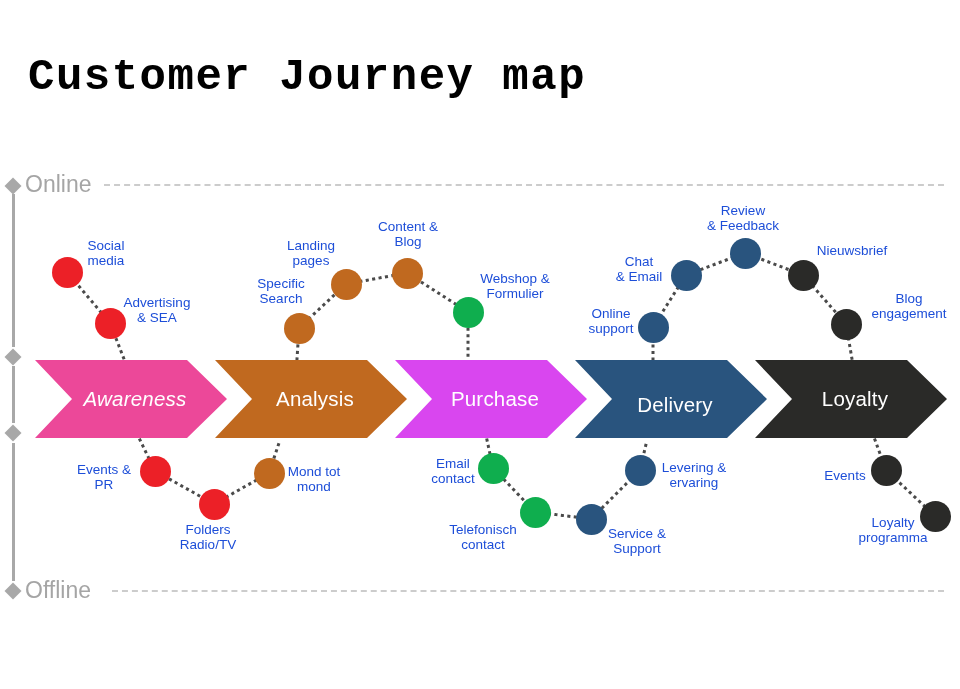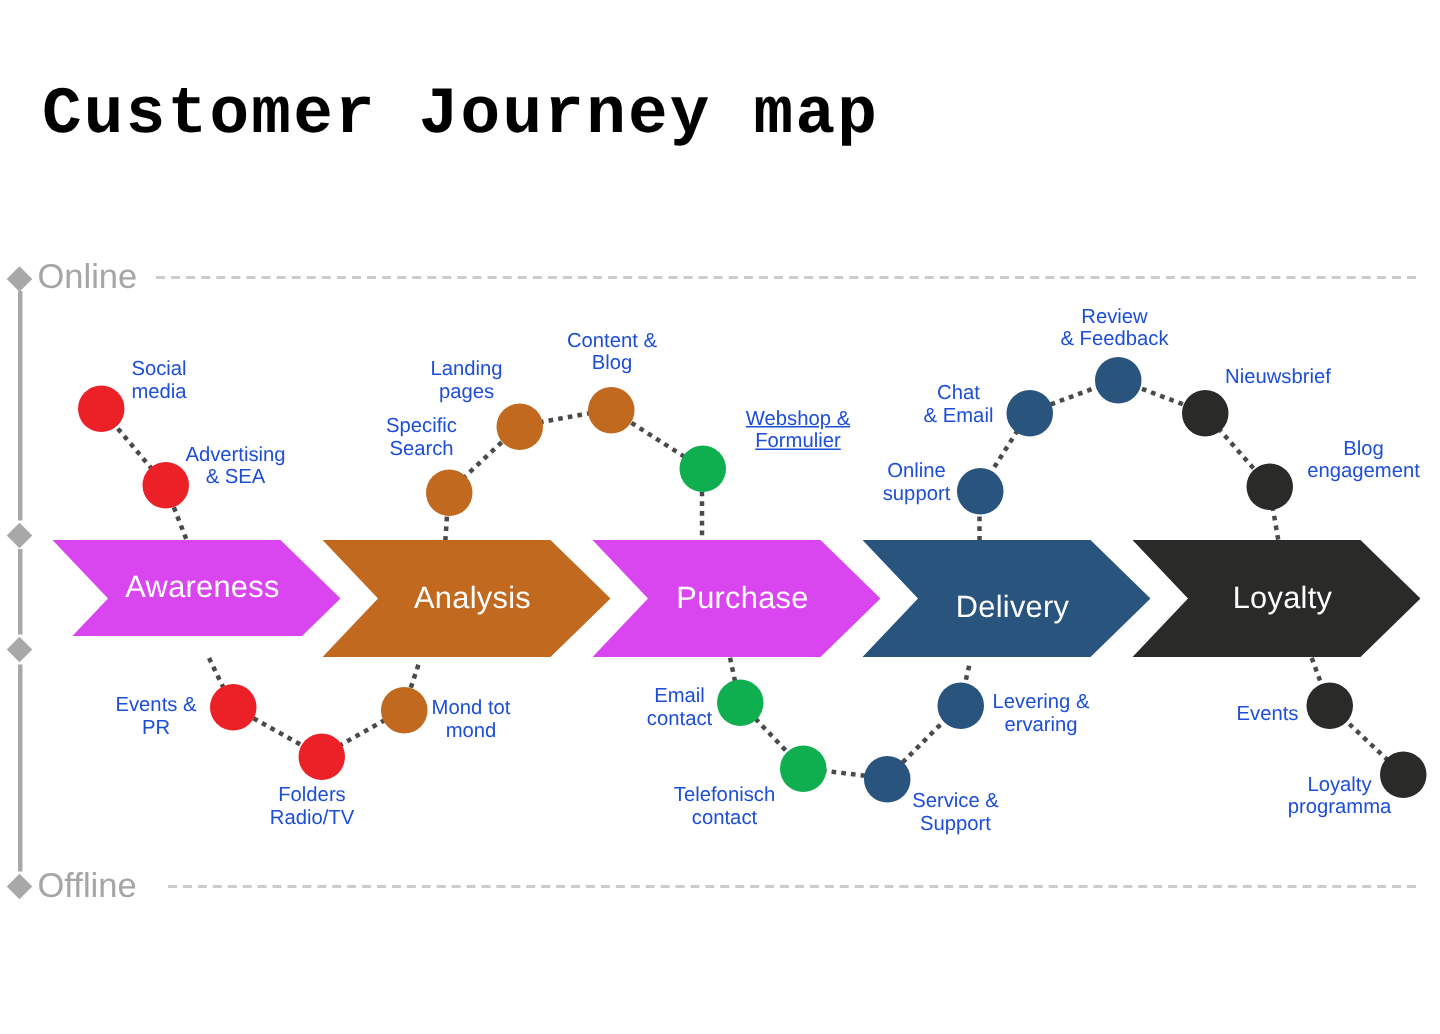--- a/index.html
+++ b/index.html
@@ -84,21 +84,21 @@
   <svg id="connector-layer" width="960" height="689">
       <path d="M 67 272 L 110 323 L 124 359" fill="none" stroke="#4A4A4A" stroke-width="3" stroke-dasharray="0.1 6.4" stroke-linecap="square" stroke-linejoin="round"></path>
       <path d="M 297 359 L 299 328 L 346 284 L 407 273 L 468 312 L 468 359" fill="none" stroke="#4A4A4A" stroke-width="3" stroke-dasharray="0.1 6.4" stroke-linecap="square" stroke-linejoin="round"></path>
       <path d="M 653 359 L 653 327 L 686 275 L 745 253 L 803 275 L 846 324 L 852 359" fill="none" stroke="#4A4A4A" stroke-width="3" stroke-dasharray="0.1 6.4" stroke-linecap="square" stroke-linejoin="round"></path>
       <path d="M 140 440 L 155 471 L 214 504 L 269 473 L 280 440" fill="none" stroke="#4A4A4A" stroke-width="3" stroke-dasharray="0.1 6.4" stroke-linecap="square" stroke-linejoin="round"></path>
       <path d="M 487 440 L 493 468 L 535 512 L 591 519 L 640 470 L 647 440" fill="none" stroke="#4A4A4A" stroke-width="3" stroke-dasharray="0.1 6.4" stroke-linecap="square" stroke-linejoin="round"></path>
       <path d="M 875 440 L 886 470 L 935 516" fill="none" stroke="#4A4A4A" stroke-width="3" stroke-dasharray="0.1 6.4" stroke-linecap="square" stroke-linejoin="round"></path>
     </svg>
 
   <div id="stages-layer">
-      <div class="stage" style="left: 35px; top: 360px; width: 192px; height: 64px; background: #d946ef; clip-path: polygon(0px 0px, 152px 0px, 192px 39px, 152px 78px, 0px 78px, 37px 39px);">
+      <div class="stage" style="left: 35px; top: 360px; width: 192px; height: 78px; background: #ec4899; clip-path: polygon(0px 0px, 152px 0px, 192px 39px, 152px 78px, 0px 78px, 37px 39px); font-style: italic;">
         <span>Awareness</span>
       </div>
       <div class="stage" style="left: 215px; top: 360px; width: 192px; height: 78px; background: rgb(192, 105, 31); clip-path: polygon(0px 0px, 152px 0px, 192px 39px, 152px 78px, 0px 78px, 37px 39px);">
         <span>Analysis</span>
       </div>
       <div class="stage" style="left: 395px; top: 360px; width: 192px; height: 78px; background: #d946ef; clip-path: polygon(0px 0px, 152px 0px, 192px 39px, 152px 78px, 0px 78px, 37px 39px);">
         <span>Purchase</span>
       </div>
       <div class="stage" style="left: 575px; top: 360px; width: 192px; height: 90px; background: rgb(41, 84, 126); clip-path: polygon(0px 0px, 152px 0px, 192px 39px, 152px 78px, 0px 78px, 37px 39px);">
         <span>Delivery</span>
@@ -118,21 +118,21 @@
       <div class="dot" style="left: 283.5px; top: 312.5px; height: 31px; width: 31px; background: rgb(192, 105, 31);"></div>
       <div class="tp-label" style="left: 260px; top: 276px; margin-left: 21px;">Specific
 Search</div>
       <div class="dot" style="left: 330.5px; top: 268.5px; height: 31px; width: 31px; background: rgb(192, 105, 31);"></div>
       <div class="tp-label" style="left: 311px; top: 238px;">Landing
 pages</div>
       <div class="dot" style="left: 391.5px; top: 257.5px; height: 31px; width: 31px; background: rgb(192, 105, 31);"></div>
       <div class="tp-label" style="left: 408px; top: 219px;">Content &amp;
 Blog</div>
       <div class="dot" style="left: 452.5px; top: 296.5px; height: 31px; width: 31px; background: rgb(15, 174, 78);"></div>
-      <div class="tp-label" style="left: 532px; top: 271px; text-decoration: underline;">Webshop &amp;
+      <div class="tp-label" style="left: 515px; top: 271px;">Webshop &amp;
 Formulier</div>
       <div class="dot" style="left: 637.5px; top: 311.5px; height: 31px; width: 31px; background: rgb(41, 84, 126);"></div>
       <div class="tp-label" style="left: 611px; top: 306px;">Online
 support</div>
       <div class="dot" style="left: 670.5px; top: 259.5px; height: 31px; width: 31px; background: rgb(41, 84, 126);"></div>
       <div class="tp-label" style="left: 639px; top: 243px; margin-top: 11px;">Chat
 &amp; Email</div>
       <div class="dot" style="left: 729.5px; top: 237.5px; height: 31px; width: 31px; background: rgb(41, 84, 126);"></div>
       <div class="tp-label" style="left: 743px; top: 203px;">Review
 &amp; Feedback</div>

